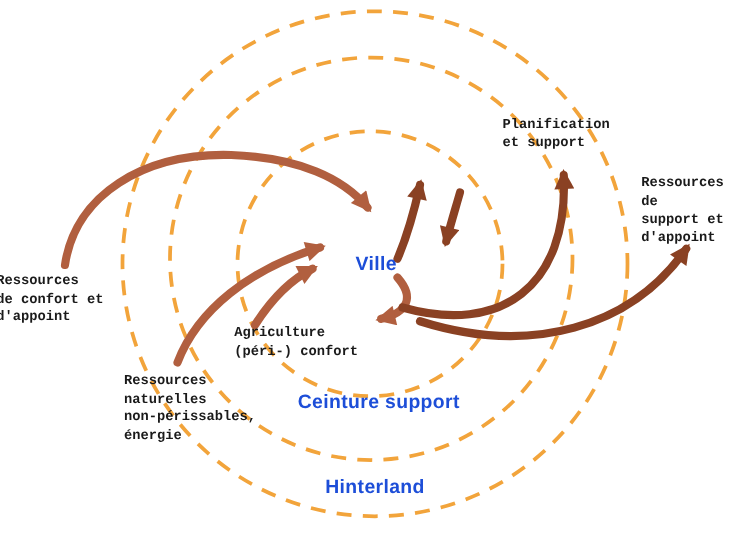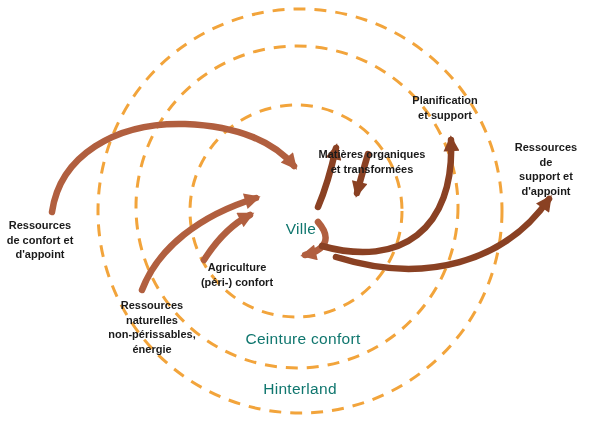--- a/index.html
+++ b/index.html
@@ -7,36 +7,35 @@
     position:relative;
     width:600px;height:428px;
     background:#ffffff;
     overflow:hidden;
     font-family:"Liberation Sans", sans-serif;
   }
   .stage svg{position:absolute;left:0;top:0;}
   .lbl{
     position:absolute;
     transform:translateX(-50%);
-    text-align:center;
     white-space:pre-line;
     font-size:11px;
     font-weight:700;
     line-height:1.32;
     color:#1a1a1a;
+    font-family:Liberation Mono, monospace;
   }
   .zone{
     position:absolute;
     transform:translate(-50%,-50%);
     white-space:nowrap;
     font-size:15.5px;
-    font-weight:400;
-    color:#0f766e;
+    font-weight:700;
+    color:#1d4ed8;
     letter-spacing:.3px;
-    margin-top:17px;
   }
 </style>
 </head>
 <body>
 
 <div class="stage">
 
   <svg width="600" height="428" viewBox="0 0 600 428">
     <defs>
       <marker id="ah-terra" viewBox="0 0 10 10" refX="7" refY="5" markerWidth="18" markerHeight="16" markerUnits="userSpaceOnUse" orient="auto">
@@ -62,33 +61,31 @@
     <path d="M 318,207 C 327,186 332,166 336,148" fill="none" stroke-width="6.5" stroke-linecap="round" marker-end="url(#ah-dark)" stroke="#8a4123"></path>
 
     <path d="M 368,154 C 364,168 360,181 357,193" fill="none" stroke-width="6.5" stroke-linecap="round" marker-end="url(#ah-dark)" stroke="#8a4123"></path>
 
     <path d="M 322,246 C 400,268 455,230 451,140" fill="none" stroke-width="6.5" stroke-linecap="round" marker-end="url(#ah-dark)" stroke="#8a4123"></path>
 
     <path d="M 336,257 C 425,285 505,262 549,199" fill="none" stroke-width="6.5" stroke-linecap="round" marker-end="url(#ah-dark)" stroke="#8a4123"></path>
   </svg>
 
   <div class="zone" style="left:301px;top:212px;">Ville</div>
-  <div class="zone" style="left:303px;top:322px;">Ceinture confort</div>
-  <div class="zone" style="left:300px;top:372px;">Hinterland</div>
+  <div class="zone" style="left:303px;top:322px;">Ceinture support</div>
+  <div class="zone" style="left:300px;top:390px;">Hinterland</div>
 
   <div class="lbl" style="left:40px;top:218px;">Ressources
 de confort et
 d'appoint</div>
   <div class="lbl" style="left:152px;top:298px;">Ressources
 naturelles
 non-périssables,
 énergie</div>
   <div class="lbl" style="left:237px;top:260px;">Agriculture
 (péri-) confort</div>
-  <div class="lbl" style="left:372px;top:147px;">Matières organiques
-et transformées</div>
   <div class="lbl" style="left:445px;top:93px;">Planification
 et support</div>
   <div class="lbl" style="left:546px;top:140px;">Ressources de
 support et
 d'appoint</div>
 
 </div>
 
 </body></html>

